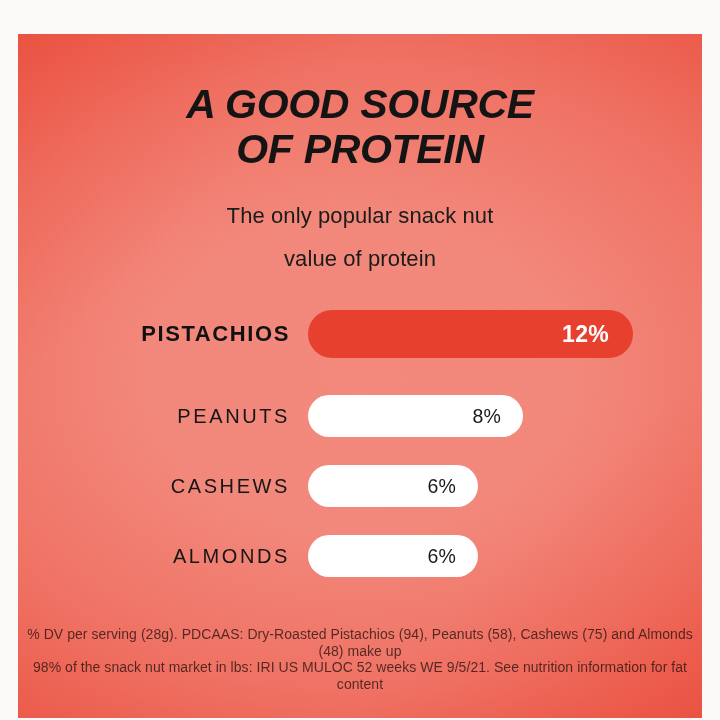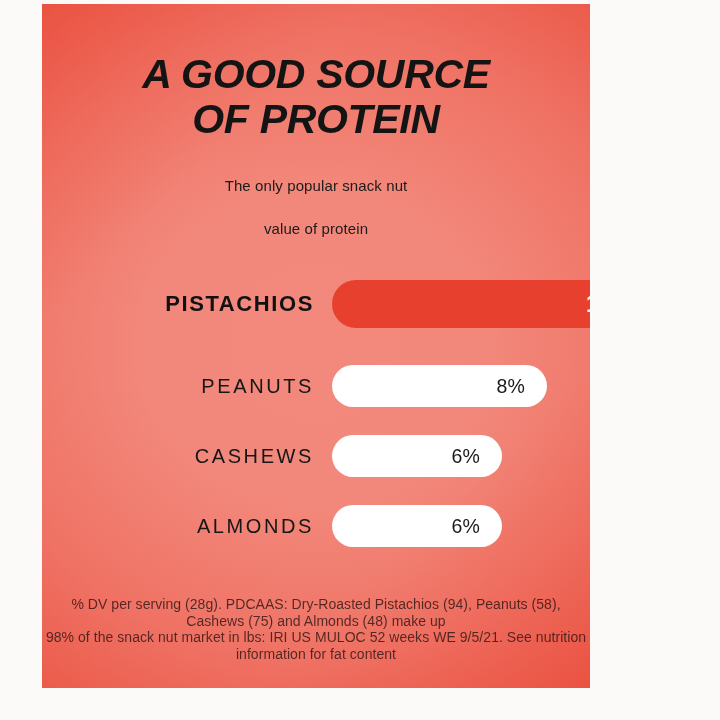--- a/index.html
+++ b/index.html
@@ -4,31 +4,30 @@
 <style>
   * { margin:0; padding:0; box-sizing:border-box; }
   html,body { width:720px; height:720px; }
   body {
     background:#fbfaf8;
     font-family:"Liberation Sans", sans-serif;
     overflow:hidden;
   }
   .page {
     position:absolute;
-    left:18px; top:4px;
-    width:548px; height:684px;
+    left:18px; top:34px;
+    width:684px; height:684px;
     background:
       radial-gradient(120% 88% at 50% 50%,
         #f2897c 0%,
         #f2887b 26%,
         #ef7264 52%,
         #ea5241 78%,
         #e6412e 100%);
     overflow:hidden;
-    margin-left:24px;
   }
   .page::after{
     content:"";
     position:absolute; inset:0;
     background:linear-gradient(135deg, rgba(232,62,44,.30) 0%, rgba(232,62,44,0) 26%, rgba(232,62,44,0) 74%, rgba(232,62,44,.30) 100%);
     pointer-events:none;
   }
   .inner { position:relative; z-index:2; width:100%; height:100%; }
 
   
@@ -42,21 +41,21 @@
     letter-spacing:-0.3px;
     padding-top:48px;
     text-transform:uppercase;
   }
   .headline .l2 { display:block; }
 
   
   .subtitle {
     text-align:center;
     color:#1b1b1b;
-    font-size:15px;
+    font-size:22px;
     font-weight:300;
     line-height:43px;
     padding-top:22px;
     letter-spacing:.1px;
   }
   .subtitle span { display:block; }
 
   
   .chart { position:relative; margin-top:26px; }
   .row {

